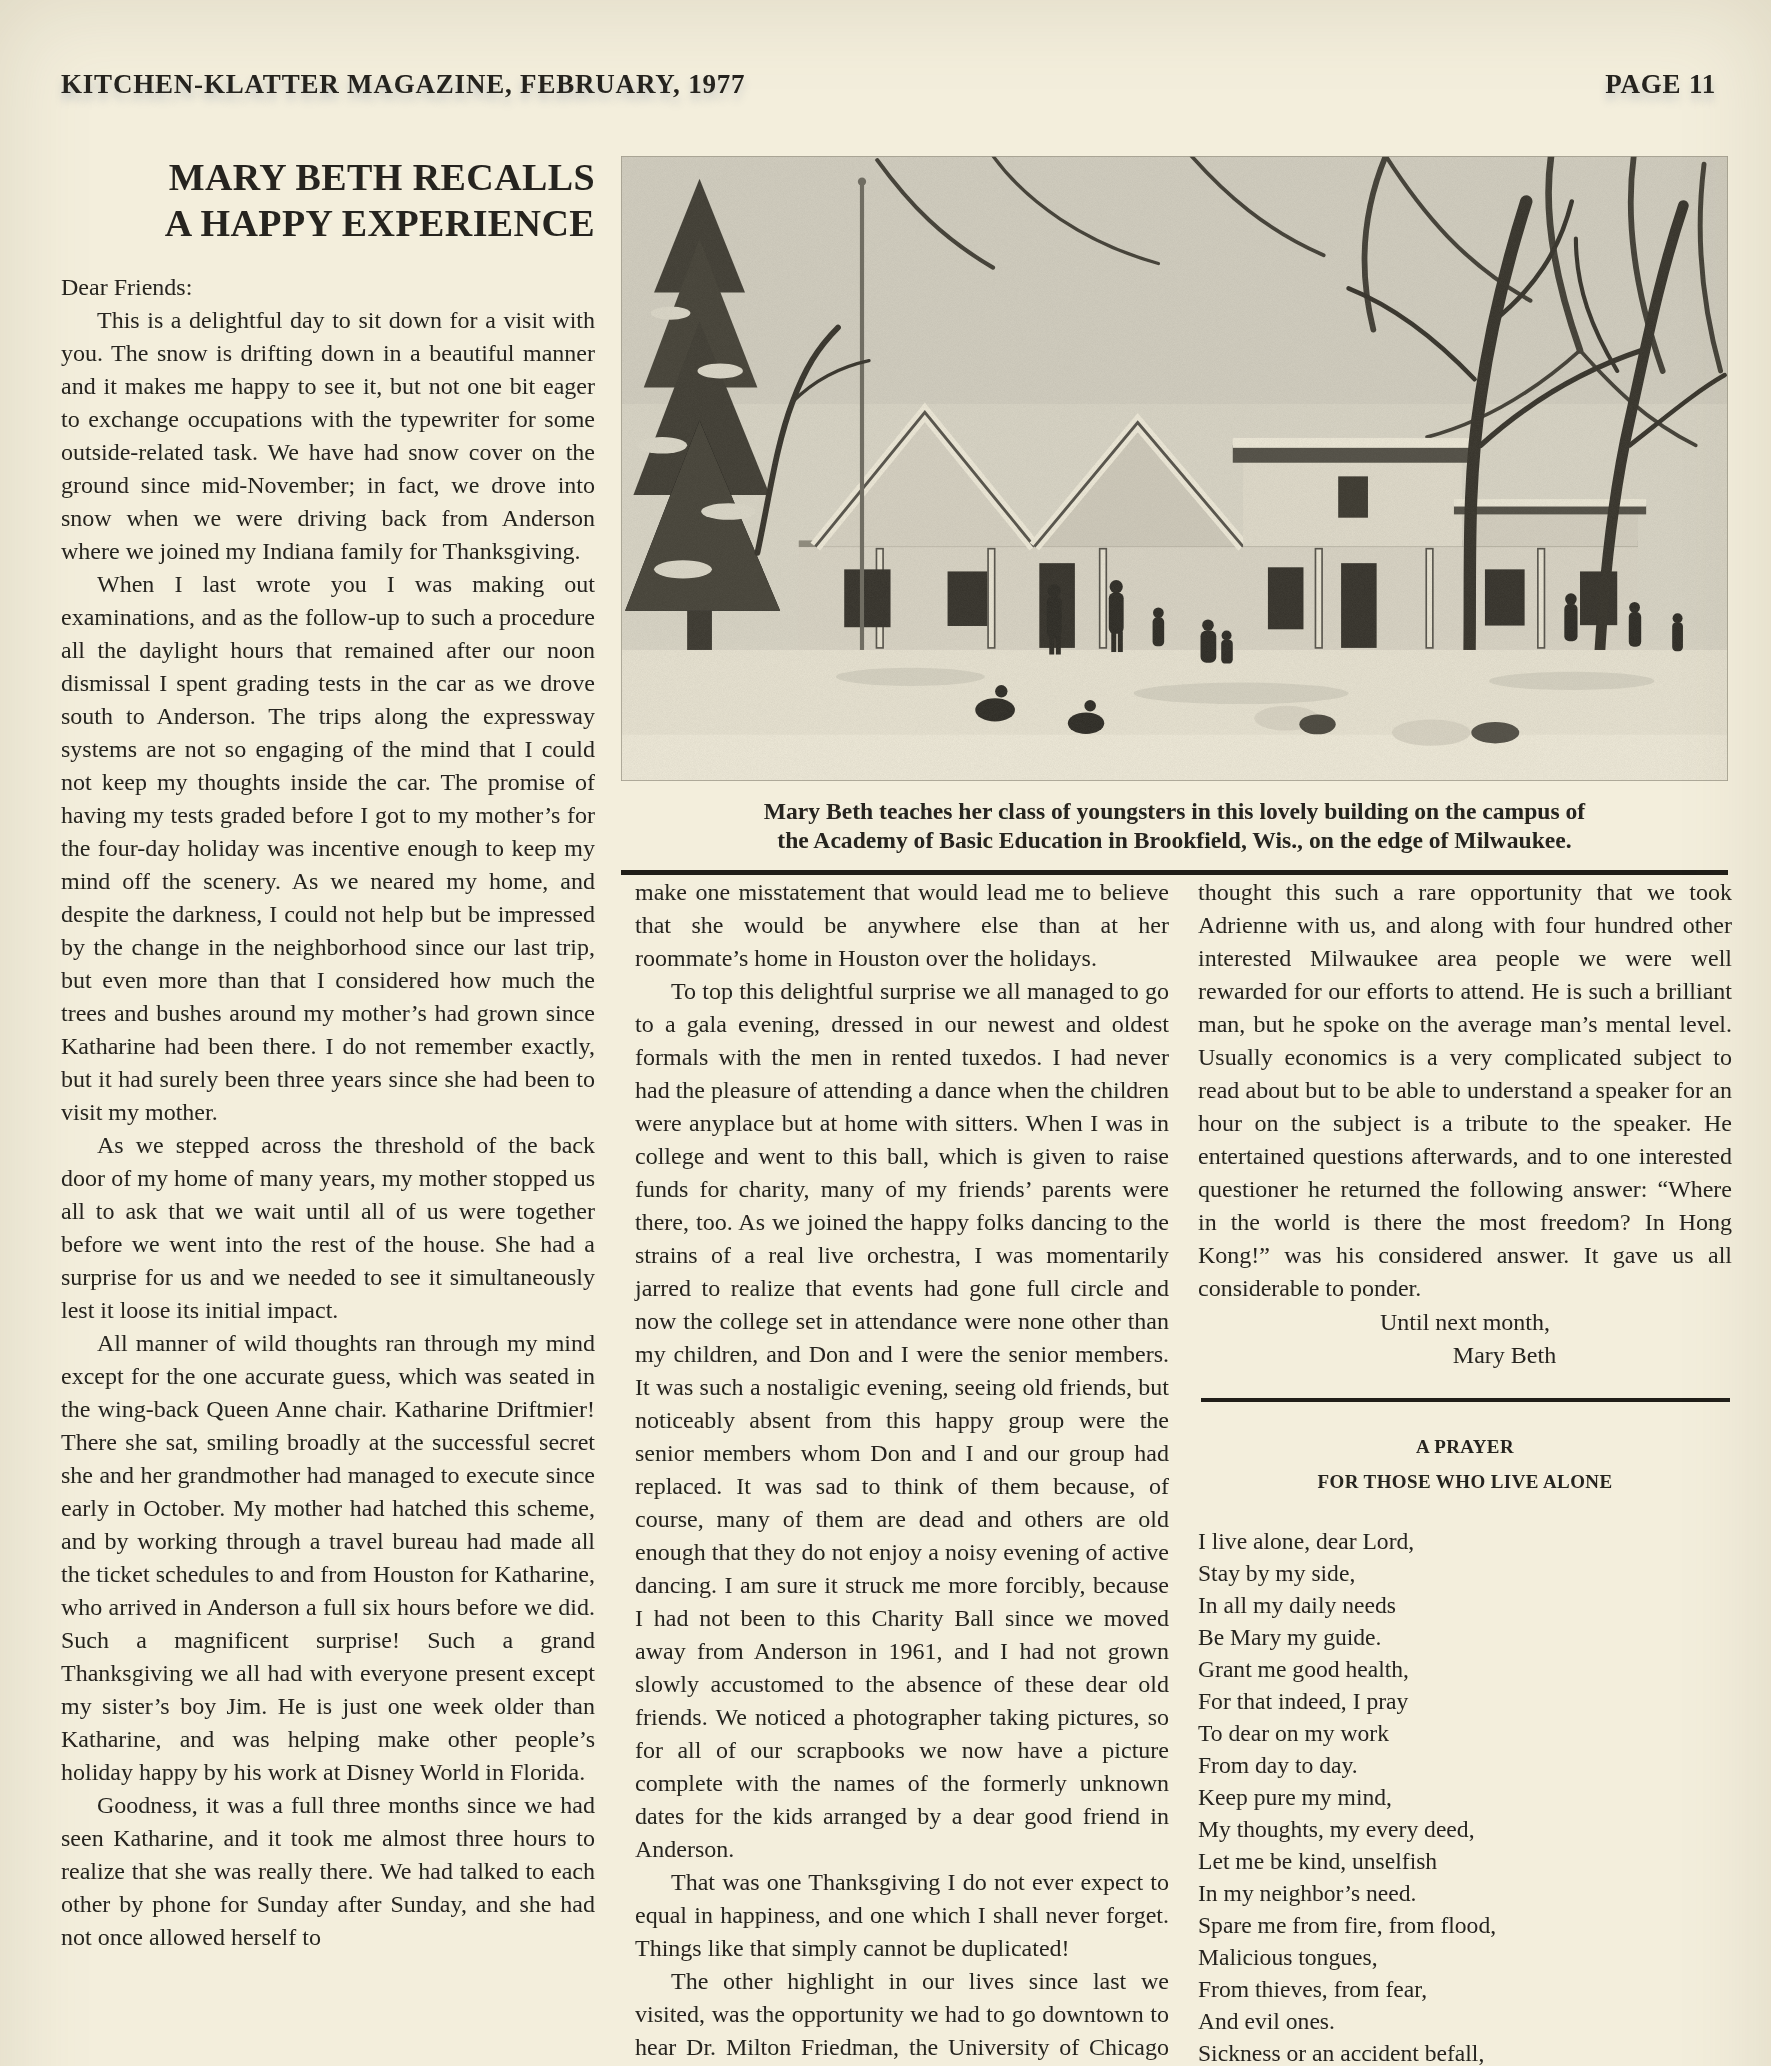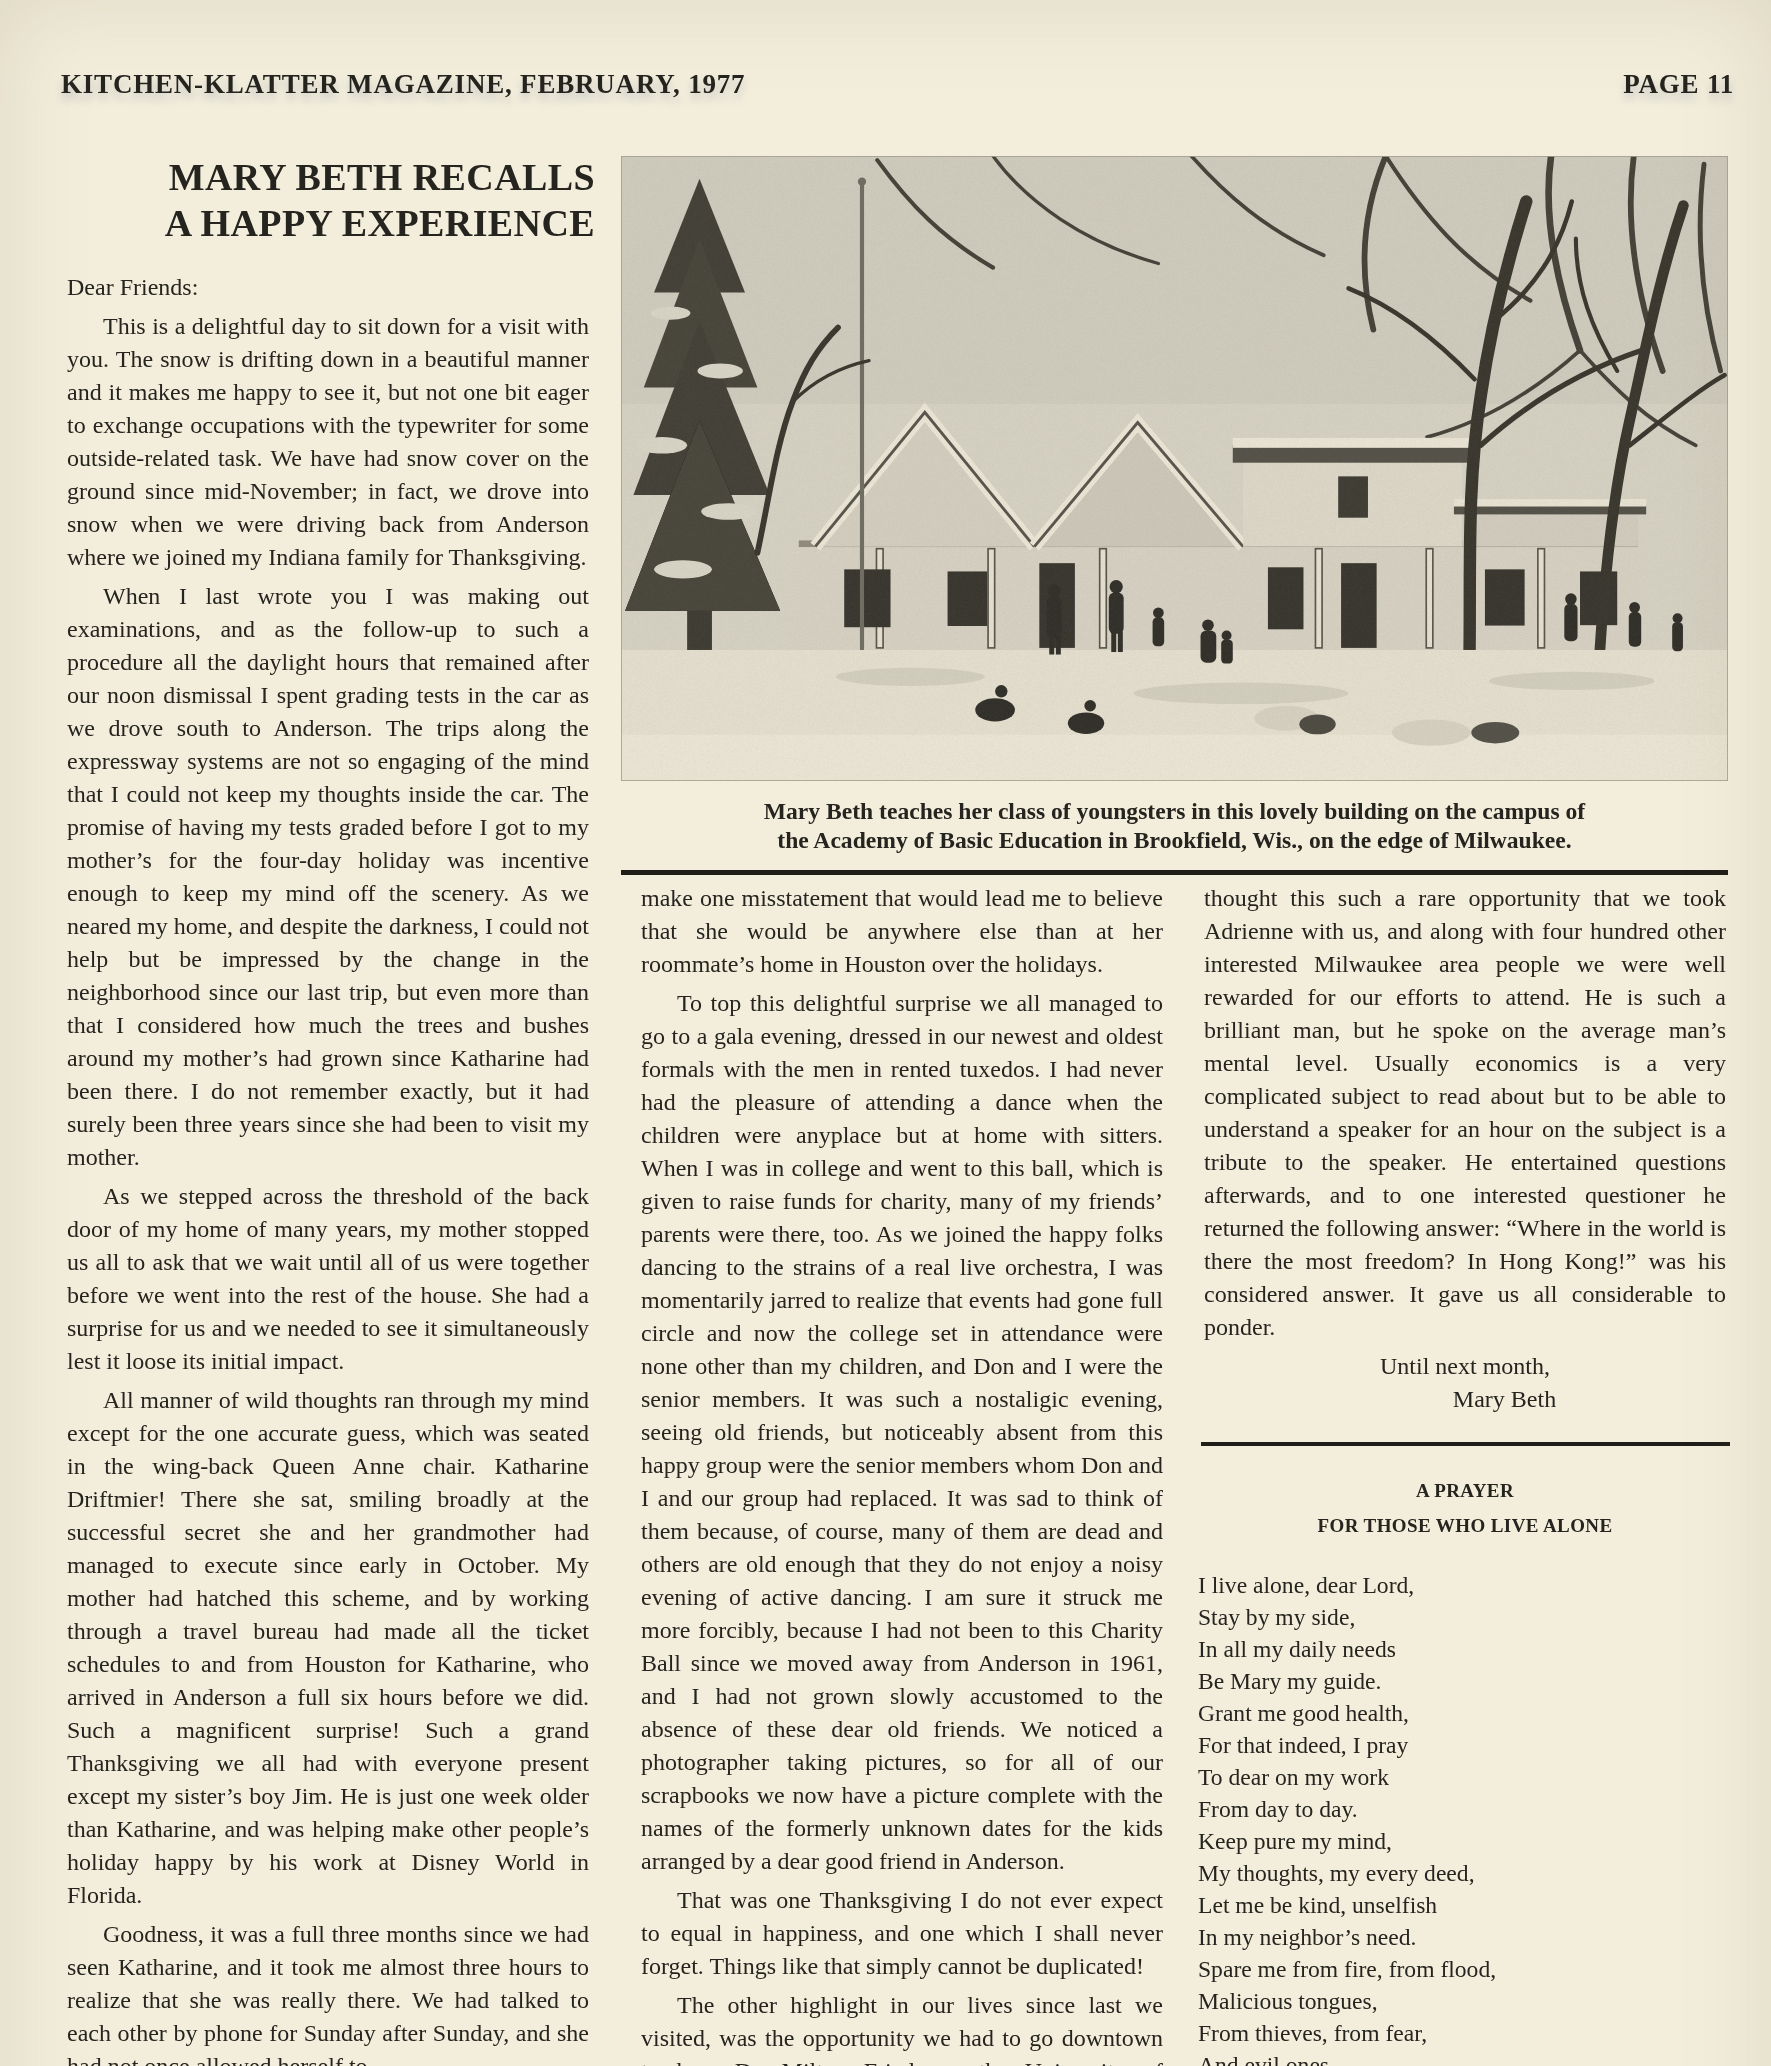--- a/index.html
+++ b/index.html
@@ -9,31 +9,31 @@
     background:#f3eedc;
     font-family:"Liberation Serif","DejaVu Serif",serif;
     color:#26241f;
     overflow:hidden;
   }
   .page::after{ 
     content:""; position:absolute; inset:0; pointer-events:none;
     box-shadow: inset 0 0 91px rgba(120,110,80,0.18);
   }
   .masthead {
-    position:absolute; top:69px; left:61px; right:37px;
+    position:absolute; top:69px; left:61px; right:55px;
     display:flex; justify-content:space-between; align-items:baseline;
     font-weight:bold; font-size:27px; letter-spacing:0.8px;
     text-shadow:0 6.6px 9px rgba(100,115,150,0.30);
     white-space:nowrap;
   }
   .col {
     position:absolute; width:534px;
     font-size:24px; line-height:33px; text-align:justify;
   }
-  .col p { margin:6px; text-indent:36px; }
+  .col p { margin:0; text-indent:36px; }
   .col p.noindent { text-indent:0; }
   .col1 { left:61px; top:154px; }
   .art-title {
     font-size:38px; line-height:46px; font-weight:bold;
     text-align:right; text-indent:0; letter-spacing:0.4px;
     margin:0 0 25px 0;
   }
   .salutation { text-indent:0 !important; }
   .photo-wrap { position:absolute; left:621px; top:156px; width:1107px; }
   .photo-frame { width:1107px; height:625px; display:block; }

